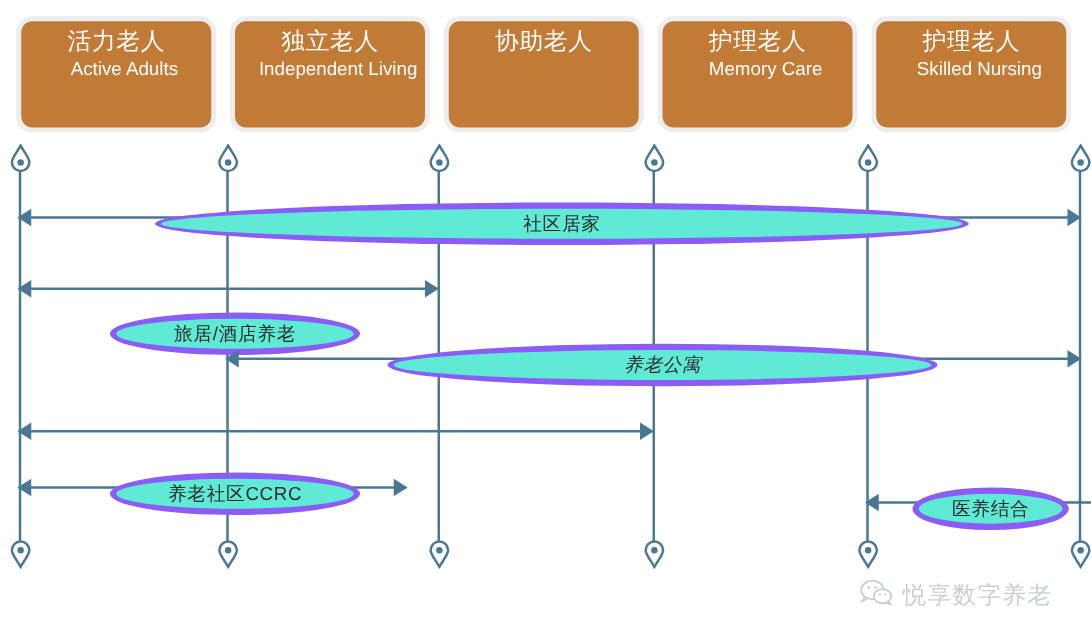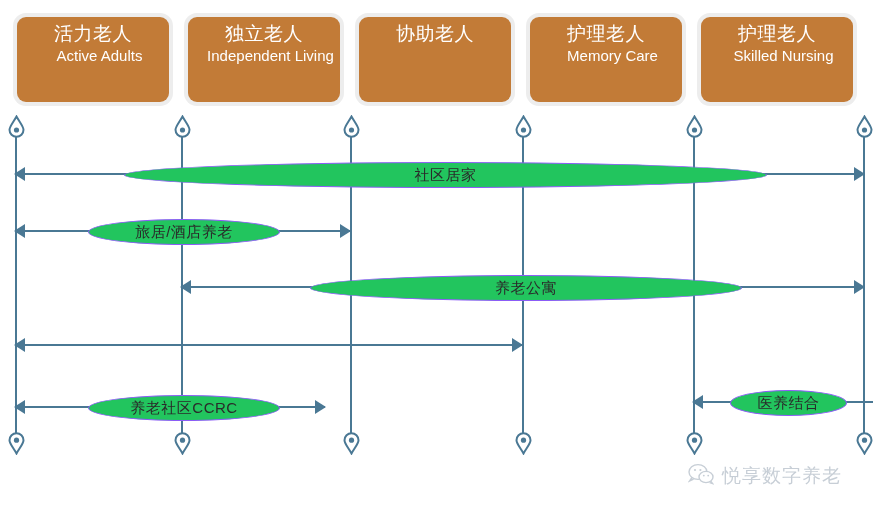--- a/index.html
+++ b/index.html
@@ -95,23 +95,23 @@
     border-right: 11px solid #4A7894;
   }
   .arrow-head.right {
     right: -1px;
     border-left: 11px solid #4A7894;
   }
   .ellipse {
     position: absolute;
     top: 0;
     height: 24px;
-    border: 1px solid #8b5cf6;
+    border: 5px solid #8b5cf6;
     border-radius: 50%;
-    background: #22c55e;
+    background: #5eead4;
     display: flex;
     align-items: center;
     justify-content: center;
   }
   .ellipse-label {
     font-size: 15px;
     color: #2A2A2A;
     white-space: nowrap;
     letter-spacing: 0.5px;
   }
@@ -251,38 +251,38 @@
         <div class="arrow-head left"></div>
         <div class="arrow-head right"></div>
         <div class="ellipse" style="left: 109px; width: 641px;">
           <span class="ellipse-label">社区居家</span>
         </div>
       </div>
       <div class="row" style="left: 15px; top: 219px; width: 335px;">
         <div class="arrow-line"></div>
         <div class="arrow-head left"></div>
         <div class="arrow-head right"></div>
-        <div class="ellipse" style="left: 73px; width: 190px;">
+        <div class="ellipse" style="left: 73px; width: 190px; margin-top: 31px;">
           <span class="ellipse-label">旅居/酒店养老</span>
         </div>
       </div>
-      <div class="row" style="left: 181px; top: 275px; width: 683px;">
+      <div class="row" style="left: 181px; top: 275px; width: 683px; font-style: italic;">
         <div class="arrow-line"></div>
         <div class="arrow-head left"></div>
         <div class="arrow-head right"></div>
         <div class="ellipse" style="left: 129px; width: 430px;">
           <span class="ellipse-label">养老公寓</span>
         </div>
       </div>
       <div class="row" style="left: 15px; top: 333px; width: 507px;">
         <div class="arrow-line"></div>
         <div class="arrow-head left"></div>
         <div class="arrow-head right"></div>
       </div>
-      <div class="row" style="left: 15px; top: 395px; width: 310px;">
+      <div class="row" style="left: 15px; top: 378px; width: 310px;">
         <div class="arrow-line"></div>
         <div class="arrow-head left"></div>
         <div class="arrow-head right"></div>
         <div class="ellipse" style="left: 73px; width: 190px;">
           <span class="ellipse-label">养老社区CCRC</span>
         </div>
       </div>
       <div class="row" style="left: 693px; top: 390px; width: 171px; padding-left: 37px;">
         <div class="arrow-line"></div>
         <div class="arrow-head left"></div>

